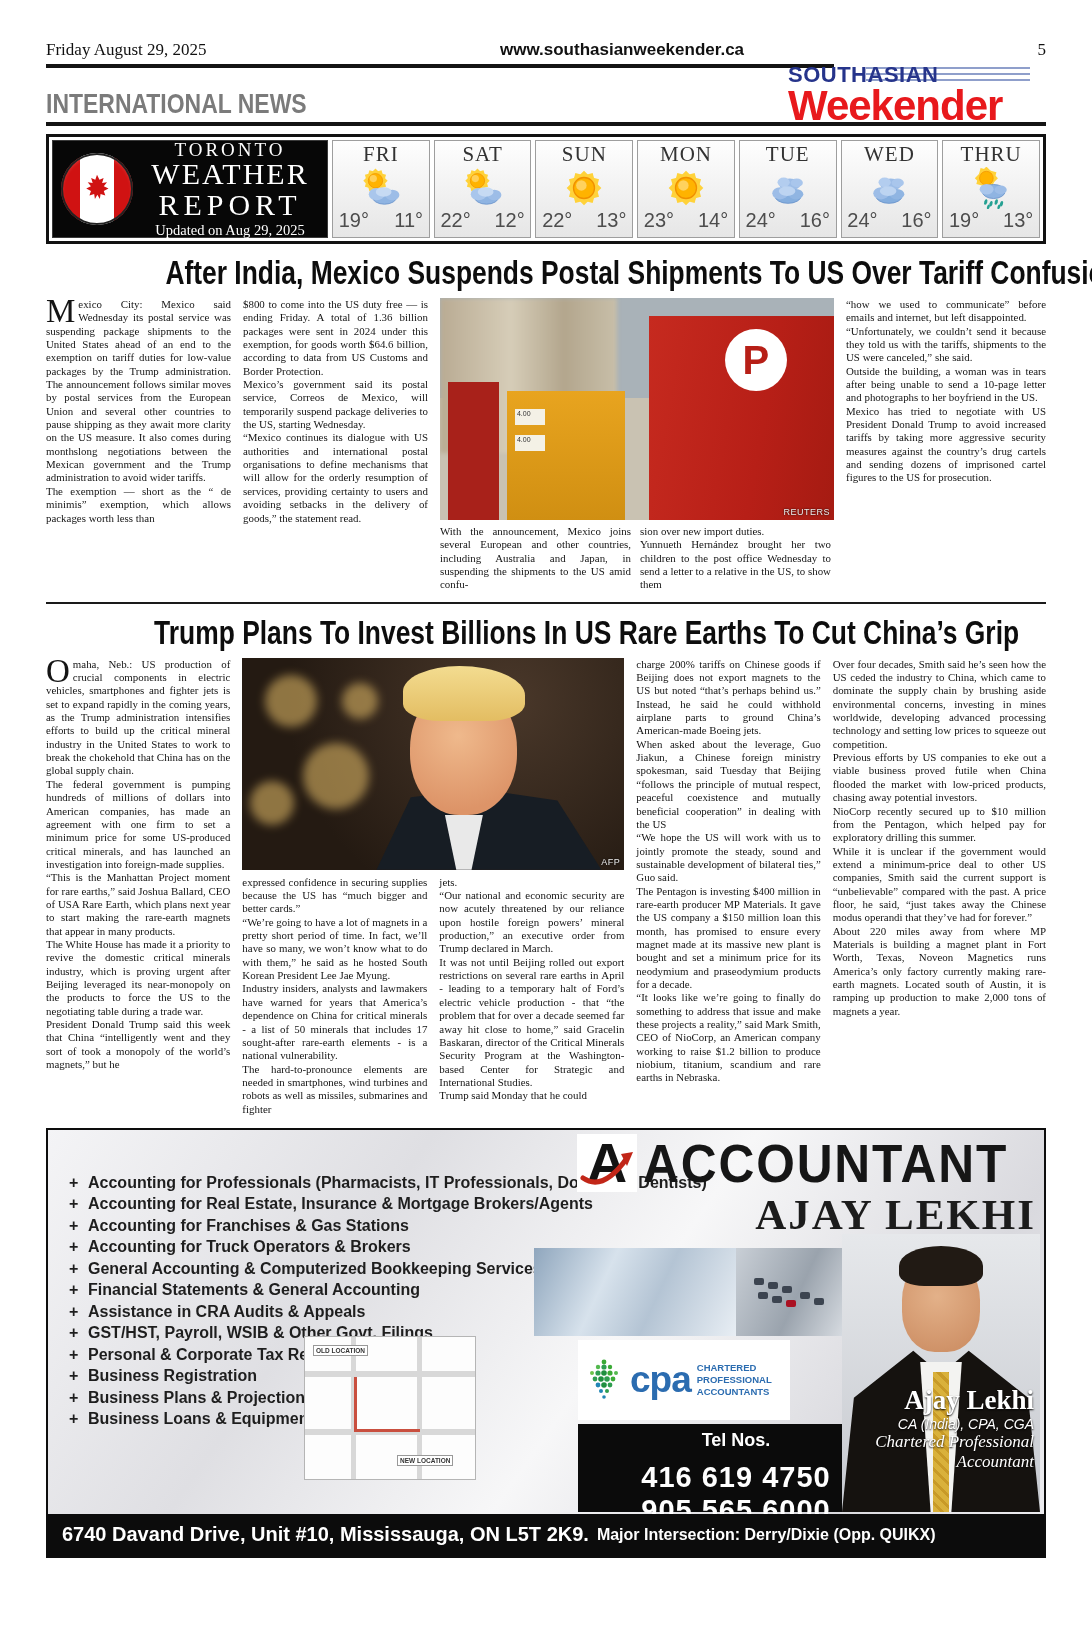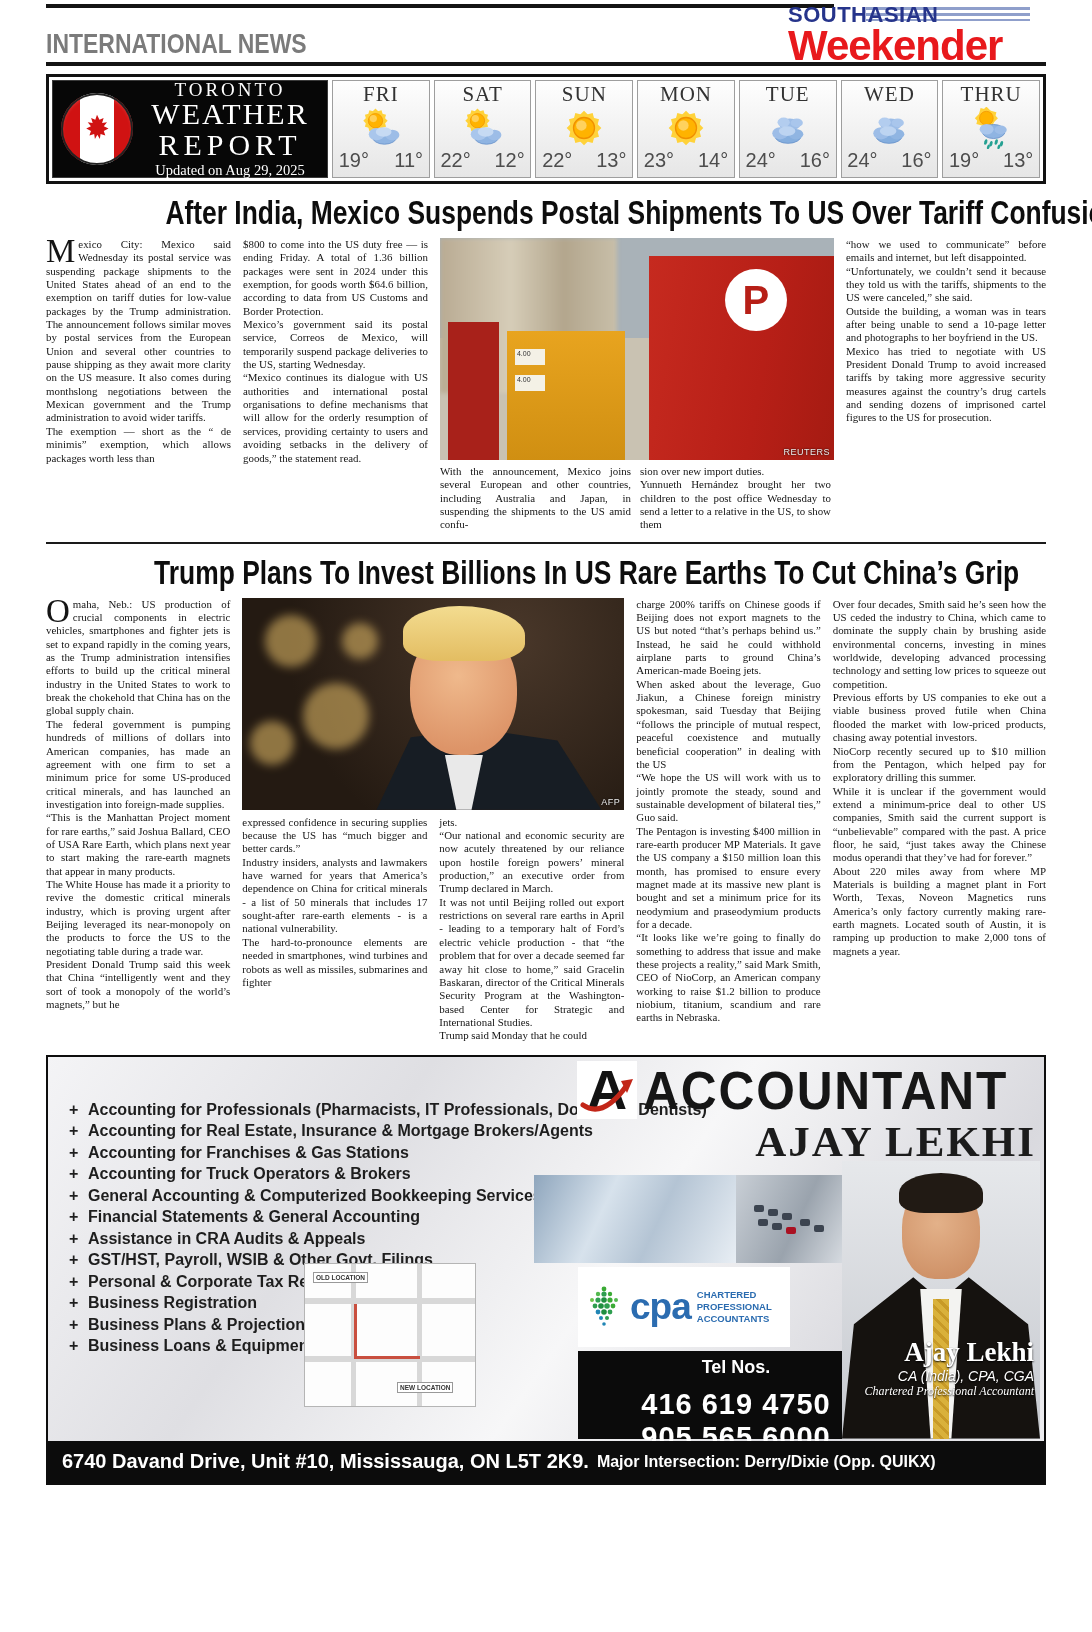--- a/index.html
+++ b/index.html
@@ -153,34 +153,39 @@
             border-radius:50% 50% 30% 30%; background:#211a14; }
   .p-suit { position:absolute; left:0; bottom:0; width:100%; height:168px; background:#15120f;
             clip-path:polygon(0 100%,6% 32%,36% 4%,50% 18%,64% 4%,94% 32%,100% 100%); }
   .p-shirt { position:absolute; left:50%; bottom:0; transform:translateX(-50%); width:52px; height:150px;
              background:#f3f3f1; clip-path:polygon(10% 0,90% 0,70% 100%,30% 100%); }
   .p-tie { position:absolute; left:50%; bottom:0; transform:translateX(-50%); width:16px; height:140px;
            background:repeating-linear-gradient(45deg,#d9b13b 0 5px,#c89a27 5px 8px); }
   .p-name { position:absolute; right:6px; bottom:40px; text-align:right; color:#fff; }
   .p-name .n1 { font-family:"Liberation Serif",serif; font-size:27px; font-weight:bold; text-shadow:0 1px 2px #000; }
   .p-name .n2 { font-style:italic; font-size:14px; text-shadow:0 1px 2px #000; }
-  .p-name .n3 { font-family:"Liberation Serif",serif; font-style:italic; font-size:12px; text-shadow:0 1px 2px #000; }
+  .p-name .n3 { font-family:"Liberation Serif",serif; font-style:italic; font-size:17px; text-shadow:0 1px 2px #000; }
 
   .ad-bar { position:absolute; left:0; right:0; bottom:0; height:42px; background:#0c0c0c; color:#fff;
             display:flex; align-items:center; padding-left:14px; gap:8px; }
   .ad-addr { font-size:20px; font-weight:bold; white-space:nowrap; }
   .ad-int  { font-size:16px; font-weight:bold; white-space:nowrap; }
 </style>
 </head>
 <body>
 
 <div class="page">
   <div class="content">
 
     <header>
+      <div class="dateline-row">
+        <span class="m-date">Friday August 29, 2025</span>
+        <span class="m-url">www.southasianweekender.ca</span>
+        <span class="m-page">5</span>
+      </div>
       <div class="rule1"></div>
       <div class="section-row">
         <div class="section-title">INTERNATIONAL NEWS</div>
         <div class="brand">
           <div class="brand-top">
             <span>SOUTH</span>
               <span class="brand-asian"><span class="stripes"></span><span class="z">ASIAN</span></span>
           </div>
           <div class="brand-bottom">Weekender</div>
         </div>
@@ -413,20 +418,21 @@
             <div class="bokeh" style="left:26%; top:12%; width:36px; height:36px;"></div>
             <div class="suit"></div>
             <div class="shirt"></div>
             <div class="face"></div>
             <div class="hair"></div>
             <span class="credit">AFP</span>
           </div>
           <div class="mid-cols">
             <div class="col">
               <p>expressed confidence in securing supplies because the US has “much bigger and better cards.”</p>
+              <p>“We’re going to have a lot of magnets in a pretty short period of time. In fact, we’ll have so many, we won’t know what to do with them,” he said as he hosted South Korean President Lee Jae Myung.</p>
               <p>Industry insiders, analysts and lawmakers have warned for years that America’s dependence on China for critical minerals - a list of 50 minerals that includes 17 sought-after rare-earth elements - is a national vulnerability.</p>
               <p>The hard-to-pronounce elements are needed in smartphones, wind turbines and robots as well as missiles, submarines and fighter</p>
             </div>
             <div class="col">
               <p>jets.</p>
               <p>“Our national and economic security are now acutely threatened by our reliance upon hostile foreign powers’ mineral production,” an executive order from Trump declared in March.</p>
               <p>It was not until Beijing rolled out export restrictions on several rare earths in April - leading to a temporary halt of Ford’s electric vehicle production - that “the problem that for over a decade seemed far away hit close to home,” said Gracelin Baskaran, director of the Critical Minerals Security Program at the Washington-based Center for Strategic and International Studies.</p>
               <p>Trump said Monday that he could</p>
             </div>
           </div>

